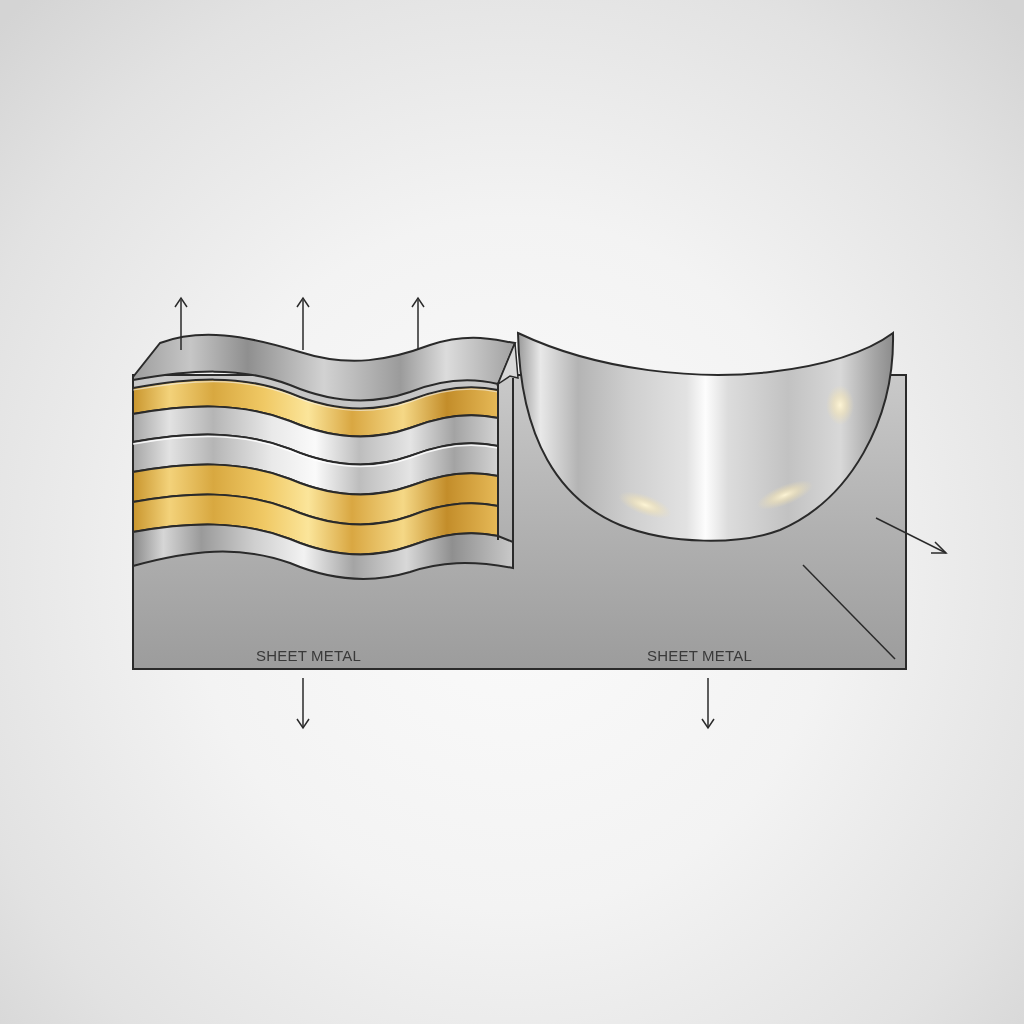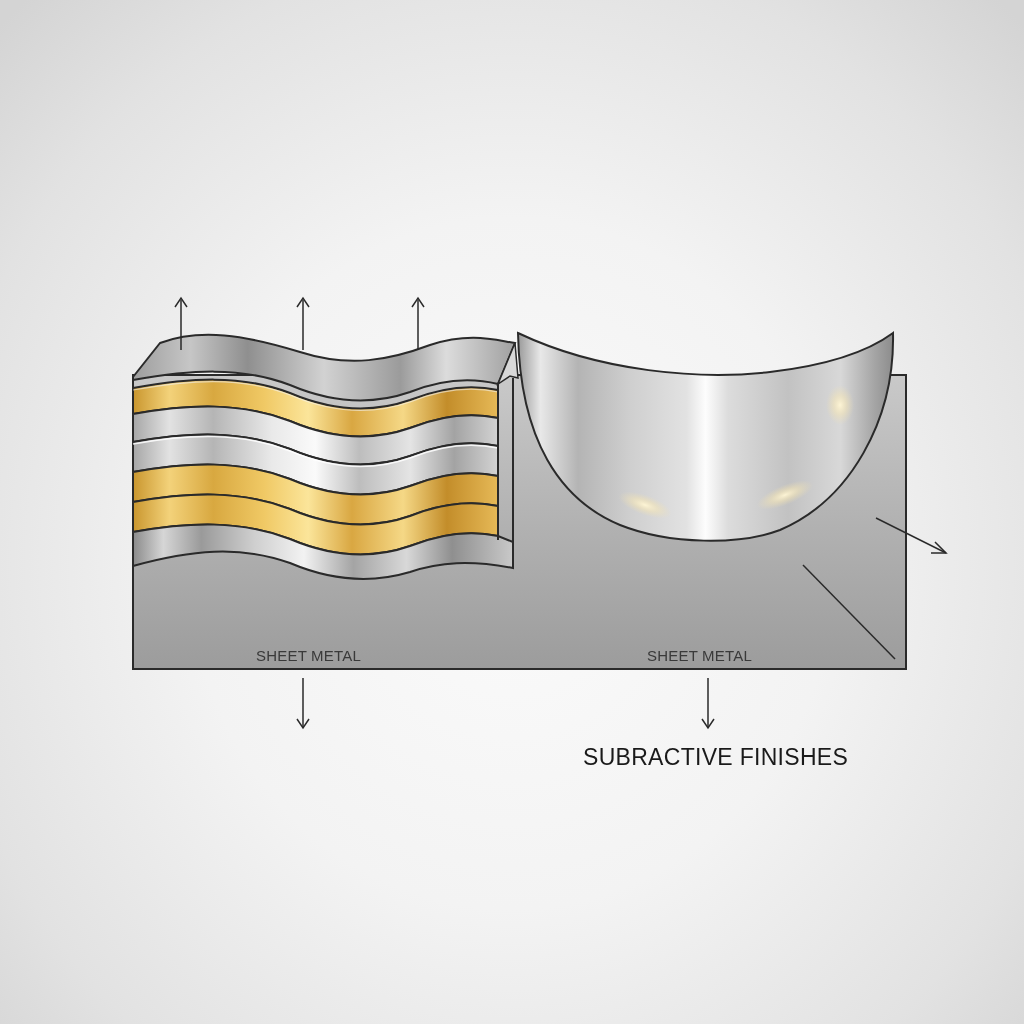--- a/index.html
+++ b/index.html
@@ -188,14 +188,13 @@
       <path d="M935,542 L946,553 L931,553" fill="none" stroke="#2a2a2a" stroke-width="1.5"></path>
     </g>
     <g>
       <line x1="803" y1="565" x2="895" y2="659" stroke="#2a2a2a" stroke-width="1.5"></line>
     </g>
   </svg>
 
   <div class="label sheet-label" style="left:256px; top:647px;">SHEET METAL</div>
   <div class="label sheet-label" style="left:647px; top:647px;">SHEET METAL</div>
 
-  <div class="label title-label" style="left:583px; top:744px;">SUBRACTIVE FINISHES</div>
 </div>
 
 </body></html>

